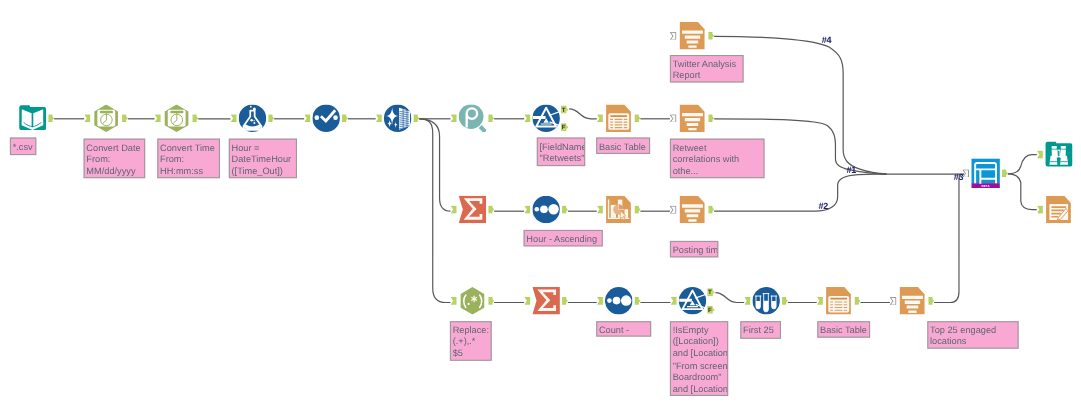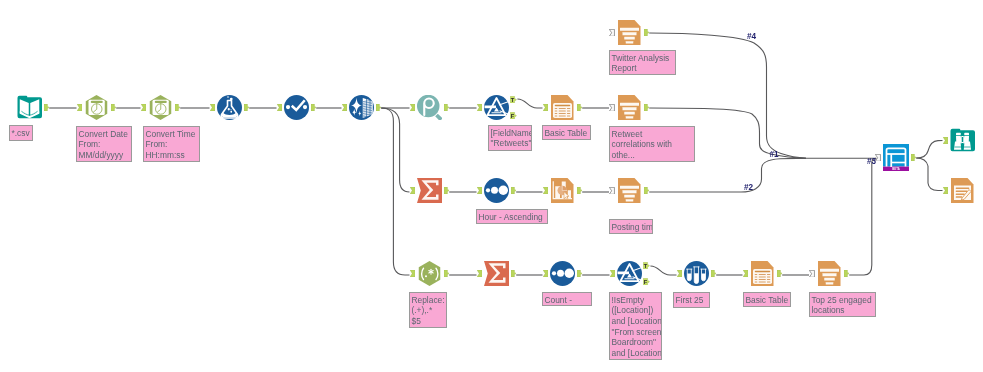--- a/index.html
+++ b/index.html
@@ -487,20 +487,23 @@
 <svg class="anch" style="left:942.5px;top:186.8px" width="5.2" height="7.4" viewBox="0 0 12 17">
       <path d="M0 0 H12 V16 H0 L5 8 Z" fill="#b9d65c" stroke="#9ab04f" stroke-width="0.7"></path>
     </svg>
     <div class="lbl" style="left:9px;top:125px;width:24px;height:16px">*.csv</div>
 <div class="lbl" style="left:76px;top:126px;width:56px;height:36px">Convert Date
 From:
 MM/dd/yyyy</div>
 <div class="lbl" style="left:143px;top:126px;width:57px;height:36px">Convert Time
 From:
 HH:mm:ss</div>
+<div class="lbl" style="left:208px;top:126px;width:62px;height:36px">Hour =
+DateTimeHour
+([Time_Out])</div>
 <div class="lbl" style="left:488px;top:125px;width:44px;height:26px">[FieldName] =
 "Retweets"</div>
 <div class="lbl" style="left:542px;top:125px;width:49px;height:15px">Basic Table</div>
 <div class="lbl" style="left:609px;top:126px;width:86px;height:36px">Retweet
 correlations with
 othe...</div>
 <div class="lbl" style="left:609px;top:50px;width:67px;height:25px">Twitter Analysis
 Report</div>
 <div class="lbl" style="left:476px;top:209px;width:72px;height:15px">Hour - Ascending</div>
 <div class="lbl" style="left:609px;top:219px;width:44px;height:15px">Posting times</div>
@@ -510,19 +513,19 @@
 <div class="lbl" style="left:542px;top:292px;width:50px;height:14px">Count -
 Descending</div>
 <div class="lbl" style="left:673px;top:292px;width:37px;height:16px">First 25</div>
 <div class="lbl" style="left:609px;top:292px;width:53px;height:68px">!IsEmpty
 ([Location])
 and [Location] !=
 "From screen to
 Boardroom"
 and [Location]...</div>
 <div class="lbl" style="left:743px;top:292px;width:48px;height:15px">Basic Table</div>
-<div class="lbl" style="left:809px;top:292px;width:67px;height:25px">Top 25 engaged
+<div class="lbl" style="left:843px;top:292px;width:83px;height:25px">Top 25 engaged
 locations</div>
 <div class="cnum" style="left:769.5px;top:149.5px">#1</div>
 <div class="cnum" style="left:744px;top:183px">#2</div>
 <div class="cnum" style="left:867px;top:157px">#3</div>
 <div class="cnum" style="left:747px;top:32px">#4</div>
 </div>
 
 </body></html>

